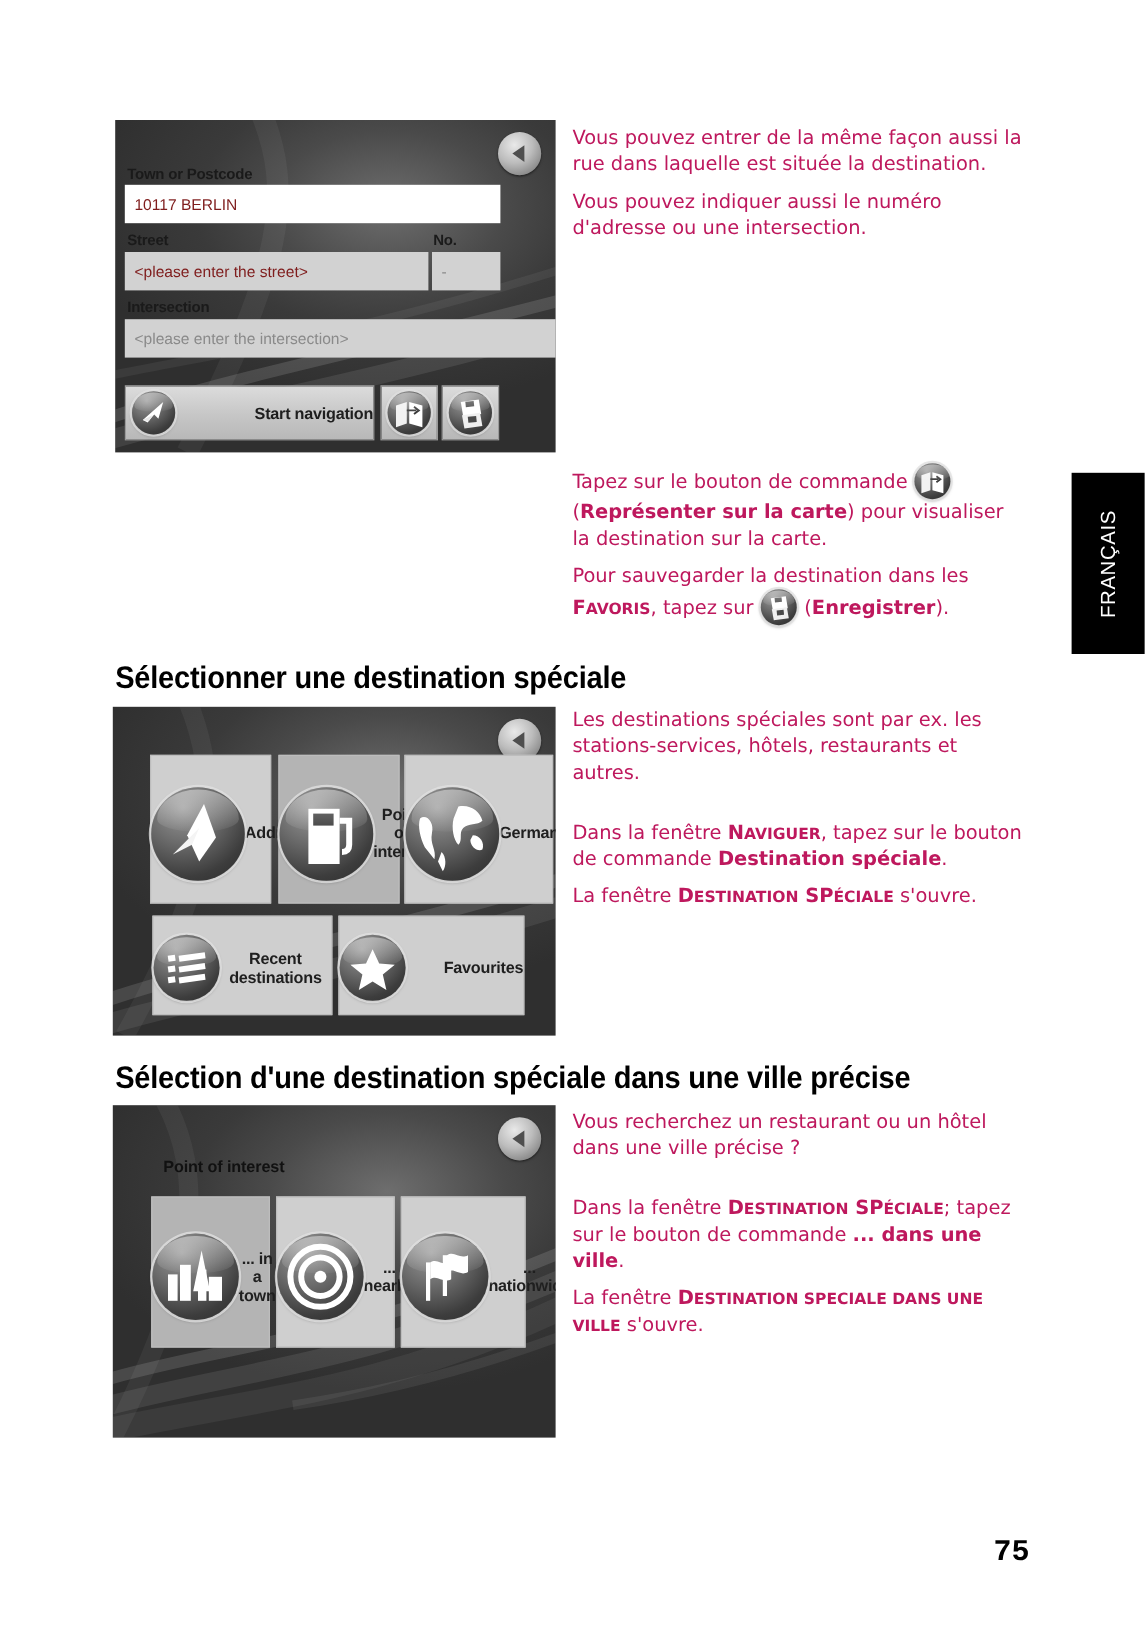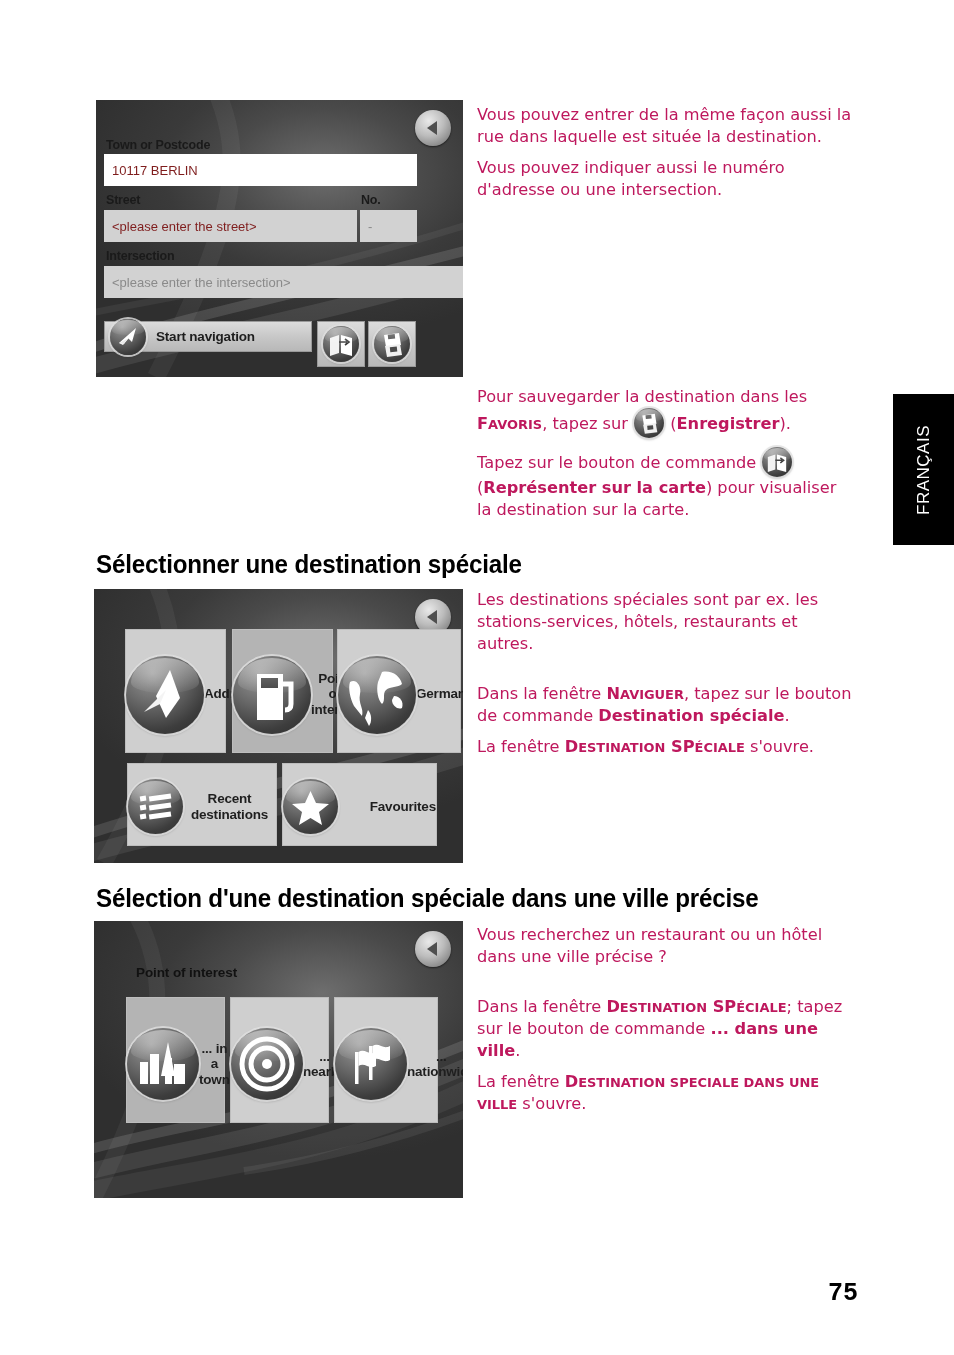--- a/index.html
+++ b/index.html
@@ -263,21 +263,21 @@
     <div class="field-box white" style="left:8px; top:54px; width:313px; height:32px;">10117 BERLIN</div>
 
     <div class="field-label" style="left:10px; top:93px;">Street</div>
     <div class="field-label" style="left:265px; top:93px;">No.</div>
     <div class="field-box grey" style="left:8px; top:110px; width:253px; height:32px;">&lt;please enter the street&gt;</div>
     <div class="field-box grey dim" style="left:264px; top:110px; width:57px; height:32px;">-</div>
 
     <div class="field-label" style="left:10px; top:149px;">Intersection</div>
     <div class="field-box grey dim" style="left:8px; top:166px; width:378px; height:32px;">&lt;please enter the intersection&gt;</div>
 
-    <div class="tool-btn" style="left:8px; top:221px; width:208px; height:31px;">
+    <div class="tool-btn" style="left:8px; top:221px; width:208px; height:46px;justify-content:space-between;">
       <div class="round-icon" style="width:36px;height:36px;margin-left:5px;">
         <svg viewBox="0 0 36 36">
           <path d="M9 24 L26 9 L22 23 L18.5 19.5 L13 26 Z" fill="#ffffff"></path>
           <path d="M9 24 L17 20 L14 25 Z" fill="#e8e8e8"></path>
         </svg>
       </div>
       <span class="label">Start navigation</span>
     </div>
 
     <div class="tool-btn" style="left:221px; top:221px; width:48px; height:46px; justify-content:center;">
@@ -301,35 +301,35 @@
       </div>
     </div>
   </div>
 
   <div class="textcol" id="text-block-1">
     <p>Vous pouvez entrer de la même façon aussi la rue dans laquelle est située la destination.</p>
     <p>Vous pouvez indiquer aussi le numéro d'adresse ou une intersection.</p>
   </div>
 
   <div class="textcol" id="text-block-2">
+    <p><span>Tapez sur le bouton de commande </span><span class="inline-icon"><span class="round-icon" style="display:block;width:30px;height:30px;">
+            <svg viewBox="0 0 36 36">
+              <path d="M7 12 L16 9 L16 27 L7 30 Z" fill="#f2f2f2"></path>
+              <path d="M18 9 L29 12 L29 30 L18 27 Z" fill="#ffffff"></path>
+              <path d="M16 16 L24 16 M22 13 L26 16 L22 19" stroke="#3b3b3b" stroke-width="1.8" fill="none"></path>
+            </svg>
+          </span></span><br><span> (</span><b>Représenter sur la carte</b><span>) pour visualiser la destination sur la carte.</span></p>
     <p><span>Pour sauvegarder la destination dans les </span><br><span class="sc"><span class="cap">F</span><span class="sml">AVORIS</span></span><span>, tapez sur </span><span class="inline-icon"><span class="round-icon" style="display:block;width:30px;height:30px;">
             <svg viewBox="0 0 36 36">
               <path d="M10 9 L25 7 L27 19 L12 21 Z" fill="#ffffff"></path>
               <rect x="14" y="8.5" width="7" height="4.5" fill="#4a4a4a" transform="rotate(-6 17 11)"></rect>
               <path d="M11 20 L26 18 L28 29 L13 31 Z" fill="#f0f0f0"></path>
               <rect x="16" y="21" width="7" height="5" fill="#4a4a4a" transform="rotate(-6 19 23)"></rect>
             </svg>
           </span></span><span> (</span><b>Enregistrer</b><span>).</span></p>
-    <p><span>Tapez sur le bouton de commande </span><span class="inline-icon"><span class="round-icon" style="display:block;width:30px;height:30px;">
-            <svg viewBox="0 0 36 36">
-              <path d="M7 12 L16 9 L16 27 L7 30 Z" fill="#f2f2f2"></path>
-              <path d="M18 9 L29 12 L29 30 L18 27 Z" fill="#ffffff"></path>
-              <path d="M16 16 L24 16 M22 13 L26 16 L22 19" stroke="#3b3b3b" stroke-width="1.8" fill="none"></path>
-            </svg>
-          </span></span><br><span> (</span><b>Représenter sur la carte</b><span>) pour visualiser la destination sur la carte.</span></p>
   </div>
 
   <h2 class="section-title" id="title-special-destination">Sélectionner une destination spéciale</h2>
 
   <div class="device" id="device-navigate">
     <svg class="swoosh" viewBox="0 0 369 274" preserveAspectRatio="none">
       <path d="M-10,246 C90,212 190,198 380,142" stroke="rgba(255,255,255,.12)" stroke-width="11" fill="none"></path>
       <path d="M-10,266 C100,234 210,218 380,164" stroke="rgba(255,255,255,.08)" stroke-width="17" fill="none"></path>
       <path d="M60,-10 C96,70 80,150 10,274" stroke="rgba(255,255,255,.05)" stroke-width="16" fill="none"></path>
     </svg>

